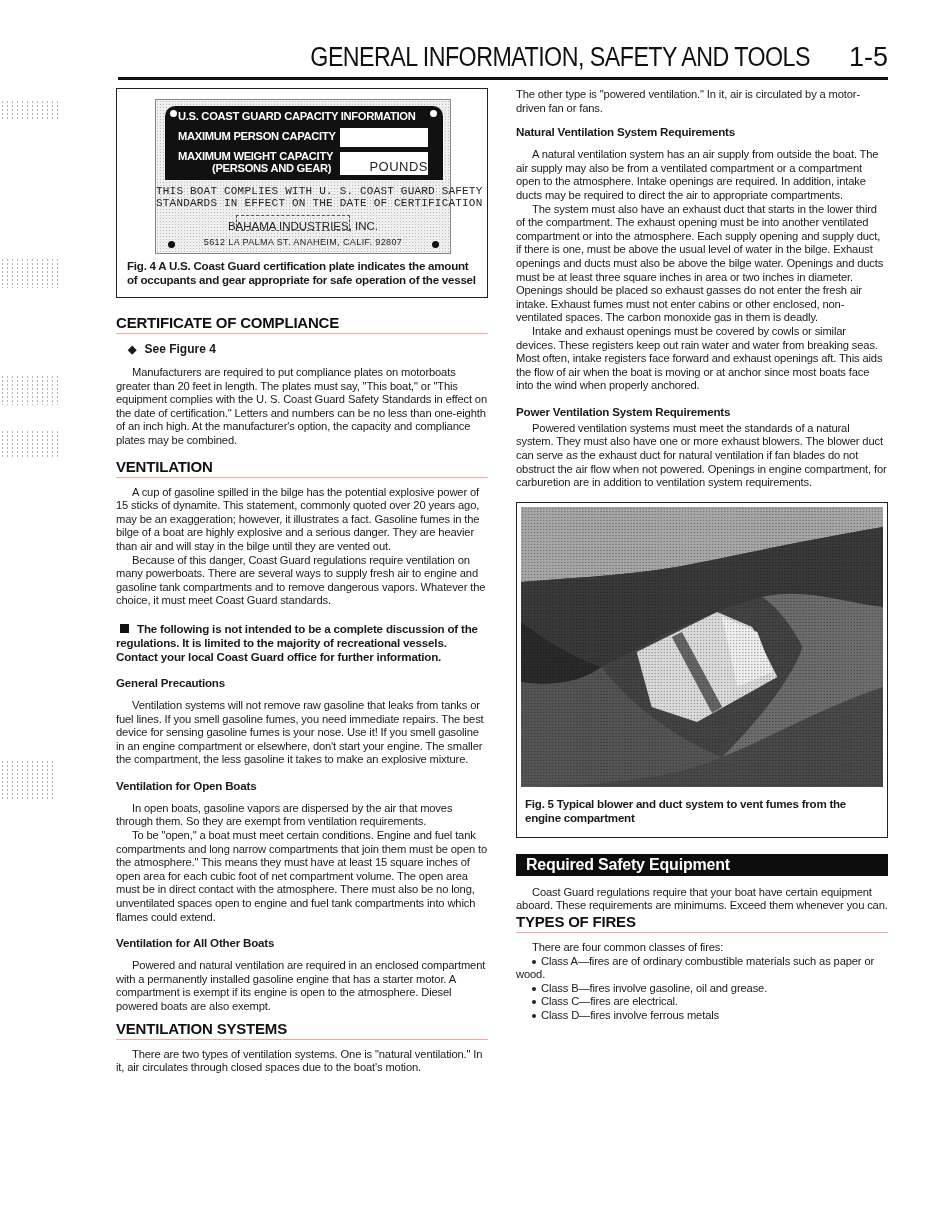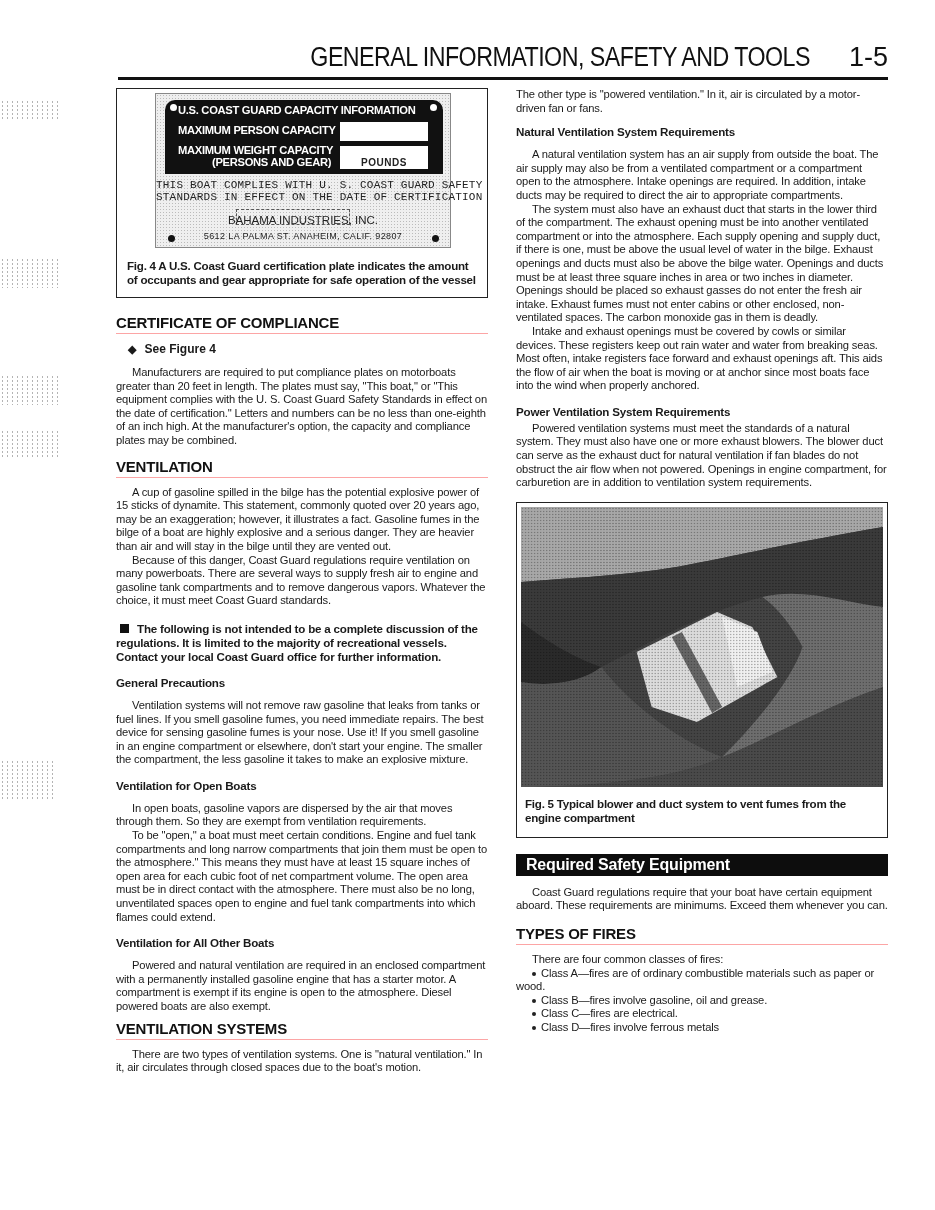--- a/index.html
+++ b/index.html
@@ -36,40 +36,40 @@
   .see-fig { font-weight: bold; font-size: 12px; margin: 6px 0 10px 12px; }
   .see-fig .diamond { display: inline-block; margin-right: 8px; font-size: 11px; }
   .note { font-weight: bold; font-size: 11.6px; line-height: 14px; letter-spacing: -0.2px; }
   .note .square { display: inline-block; width: 9px; height: 9px; background: #111; margin: 0 8px 0 4px; }
 
   
   .fig4 {
     border: 1.5px solid #222; height: 210px; position: relative; margin-bottom: 16px;
   }
   .plate {
-    position: absolute; left: 38px; top: 4px; width: 296px; height: 155px;
+    position: absolute; left: 38px; top: 10px; width: 296px; height: 155px;
     background: #efefef; border: 1px solid #888;
     background-image: radial-gradient(#bbb 0.6px, transparent 0.8px);
     background-size: 3px 3px;
   }
   .plate-dark {
     position: absolute; left: 9px; top: 6px; width: 278px; height: 74px; background: #111;
     border-radius: 10px 10px 0 0;
   }
   .plate .hole { position: absolute; width: 7px; height: 7px; border-radius: 50%; background: #111; }
   .plate .hole.light { background: #fff; }
   .plate-line {
     position: absolute; color: #fff; font-weight: bold; font-size: 11.2px; white-space: nowrap; letter-spacing: -0.3px;
   }
   .plate-box {
     position: absolute; background: #fff; left: 184px; width: 88px;
   }
   .plate-box .pounds {
-    position: absolute; bottom: 1px; left: 0; right: 0; text-align: center;
-    font-size: 10px; color: #222; letter-spacing: 0.5px; font-weight: bold;
+    position: absolute; bottom: 1px; left: 0; right: 0; text-align: right;
+    font-size: 13px; color: #222; letter-spacing: 0.5px;
   }
   .plate-text {
     position: absolute; left: 0; right: 0; text-align: center; color: #222;
     font-family: Liberation Mono, monospace; font-size: 11px; letter-spacing: 0.2px; white-space: nowrap;
   }
   .plate-dashed {
     position: absolute; left: 80px; top: 115px; width: 114px; height: 16px; border: 1px dashed #555;
   }
   .plate-maker { position: absolute; left: 0; right: 0; text-align: center; font-size: 11.5px; color: #222; }
   .plate-addr { position: absolute; left: 0; right: 0; text-align: center; font-size: 9px; color: #222; letter-spacing: 0.4px; }
@@ -196,21 +196,21 @@
         <path d="M115 145 L195 105 L230 120 L255 170 L175 215 L130 200 Z" fill="#dcdcdc"></path>
         <path d="M150 130 L160 125 L200 200 L190 206 Z" fill="#666"></path>
         <path d="M200 110 L235 125 L250 165 L215 180 Z" fill="#f0f0f0"></path>
         <rect width="360" height="280" fill="url(#dots)"></rect>
       </svg>
     </div>
     <figcaption class="fig-caption">Fig. 5  Typical blower and duct system to vent fumes from the engine compartment</figcaption>
   </figure>
 
   <div class="banner">Required Safety Equipment</div>
-  <p class="body indent" style="margin-bottom:12px;">Coast Guard regulations require that your boat have certain equipment aboard. These requirements are minimums. Exceed them whenever you can.</p>
+  <p class="body indent" style="">Coast Guard regulations require that your boat have certain equipment aboard. These requirements are minimums. Exceed them whenever you can.</p>
 
   <h2 class="section-head">TYPES OF FIRES</h2>
   <p class="body indent">There are four common classes of fires:</p>
   <ul class="bullets">
     <li class="wrap"><span class="dot"></span><span>Class A—fires are of ordinary combustible materials such as paper or wood.</span></li>
     <li><span class="dot"></span><span>Class B—fires involve gasoline, oil and grease.</span></li>
     <li><span class="dot"></span><span>Class C—fires are electrical.</span></li>
     <li><span class="dot"></span><span>Class D—fires involve ferrous metals</span></li>
   </ul>
 </section>

